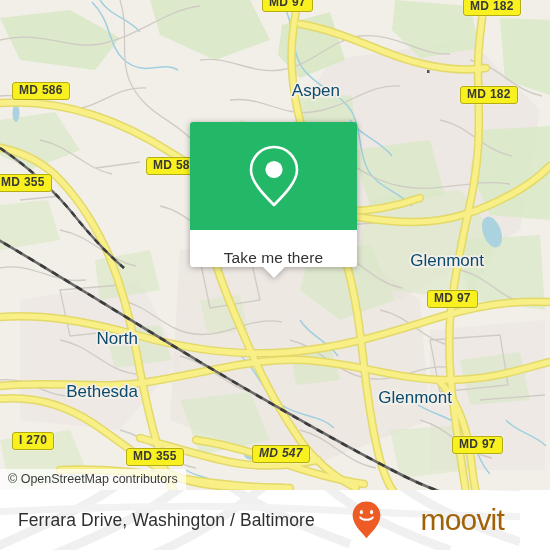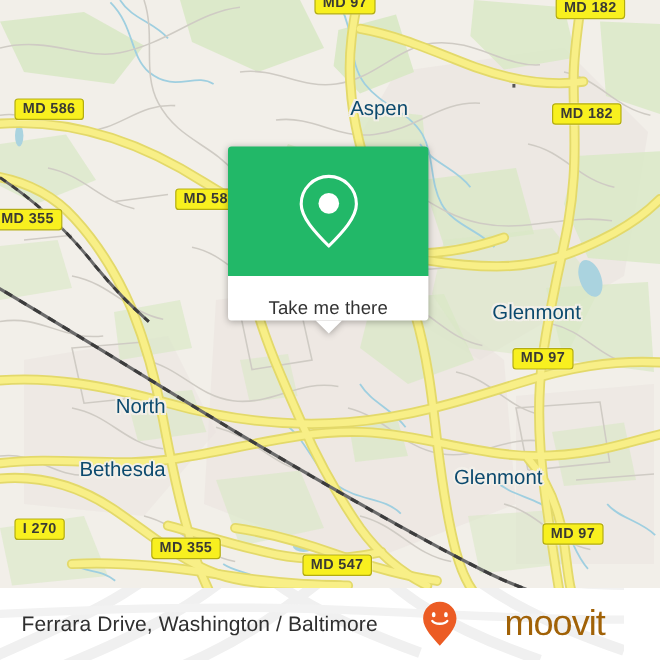--- a/index.html
+++ b/index.html
@@ -315,23 +315,24 @@
 
     <div class="shield" style="left:262px; top:-6px;">MD 97</div>
     <div class="shield" style="left:463px; top:-2px;">MD 182</div>
     <div class="shield" style="left:12px;  top:82px;">MD 586</div>
     <div class="shield" style="left:460px; top:86px;">MD 182</div>
     <div class="shield" style="left:146px; top:157px;">MD 586</div>
     <div class="shield" style="left:-6px;  top:174px;">MD 355</div>
     <div class="shield" style="left:427px; top:290px;">MD 97</div>
     <div class="shield" style="left:12px;  top:432px;">I 270</div>
     <div class="shield" style="left:126px; top:448px;">MD 355</div>
-    <div class="shield" style="left:252px; top:462px;">MD 547</div>
+    <div class="shield" style="left:252px; top:445px;font-style:italic;">MD 547</div>
     <div class="shield" style="left:452px; top:436px;">MD 97</div>
 
+    <div class="attribution">© OpenStreetMap contributors</div>
 
     <div class="popup">
       <div class="popup-green">
         <svg width="56" height="66" viewBox="0 0 56 66">
           <path d="M28 4 C15.3 4 5 14.3 5 27 C5 38 16 50 28 62 C40 50 51 38 51 27 C51 14.3 40.7 4 28 4 Z" fill="none" stroke="#ffffff" stroke-width="2.6" stroke-linejoin="round"></path>
           <circle cx="28" cy="26.5" r="8.6" fill="#ffffff"></circle>
         </svg>
       </div>
       <div class="popup-white">
         <span class="popup-white-label">Take me there</span>

